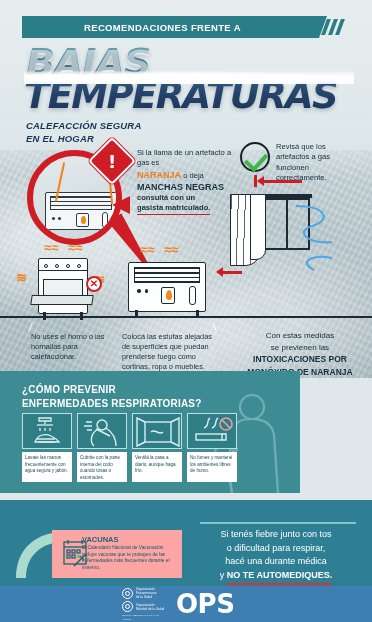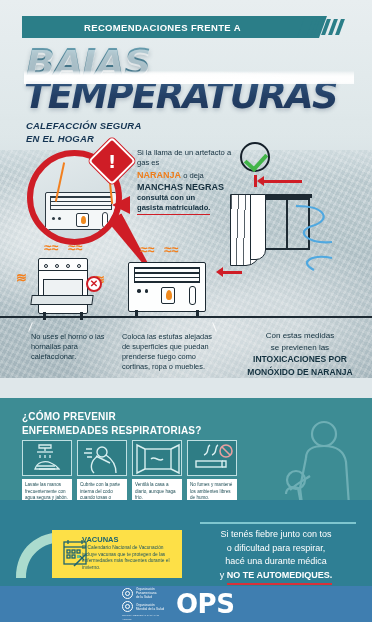--- a/index.html
+++ b/index.html
@@ -266,21 +266,21 @@
   .note-line { position:absolute; width:1.2px; background:#ffffff; opacity:.9; }
   .divider-dark { position:absolute; left:228px; top:316px; width:144px; height:1.6px; background:#1d2a33; }
   .right-note {
     position:absolute; left:230px; top:330px; width:140px; text-align:center;
     font-size:8px; color:#12303e; line-height:1.45;
   }
   .right-note .big { font-weight:bold; font-size:8.5px; }
 
   
   .teal {
-    position:absolute; left:0; top:398px; width:372px; height:122px;
+    position:absolute; left:0; top:371px; width:300px; height:122px;
     background:#3d8c94;
   }
   .teal-title {
     position:absolute; left:22px; top:12px; color:#fff;
     font-size:10px; font-weight:bold; line-height:1.35; letter-spacing:.2px;
   }
   .cards { position:absolute; left:22px; top:42px; display:flex; gap:5px; }
   .card { width:50px; }
   .card .pic {
     height:36px; background:#2f7d85; border:1.2px solid #bfe0e2; position:relative; overflow:hidden;
@@ -294,21 +294,21 @@
     opacity:.5;
   }
 
   
   .bottomblue {
     position:absolute; left:0; top:500px; width:372px; height:122px;
     background:#2f7f94;
   }
   .vac-card {
     position:absolute; left:52px; top:30px; width:130px; height:48px;
-    background:#fde047; color:#16525a;
+    background:#fca5a5; color:#16525a;
   }
   .vac-title { font-size:7.5px; font-weight:bold; color:#1d6470; margin:5px 0 1px 30px; }
   .vac-text { font-size:4.8px; line-height:1.4; margin-left:30px; margin-right:4px; color:#1d5560; }
   .vac-icon {
     position:absolute; left:10px; top:8px; width:28px; height:30px;
   }
   .swoosh {
     position:absolute; left:14px; top:28px; width:56px; height:52px;
   }
   .right-msg {
@@ -384,20 +384,21 @@
 
     <div class="callout-left">
       <span>Si la llama de un artefacto a gas es</span><br>
       <span class="naranja">NARANJA</span><span> o deja</span><br>
       <span class="negras">MANCHAS NEGRAS</span><br>
       <span class="b">consultá con un</span><br>
       <span class="under">gasista matriculado.</span>
     </div>
 
     <div class="check-circle"></div>
+    <div class="callout-check">Revisá que los artefactos a gas funcionen correctamente.</div>
 
     <div class="window-ill">
       <div class="win-frame"></div>
       <div class="win-panes">
         <div></div>
           <div></div>
           <div></div>
       </div>
       <div class="curtain"></div>
       <div class="curtain2"></div>

